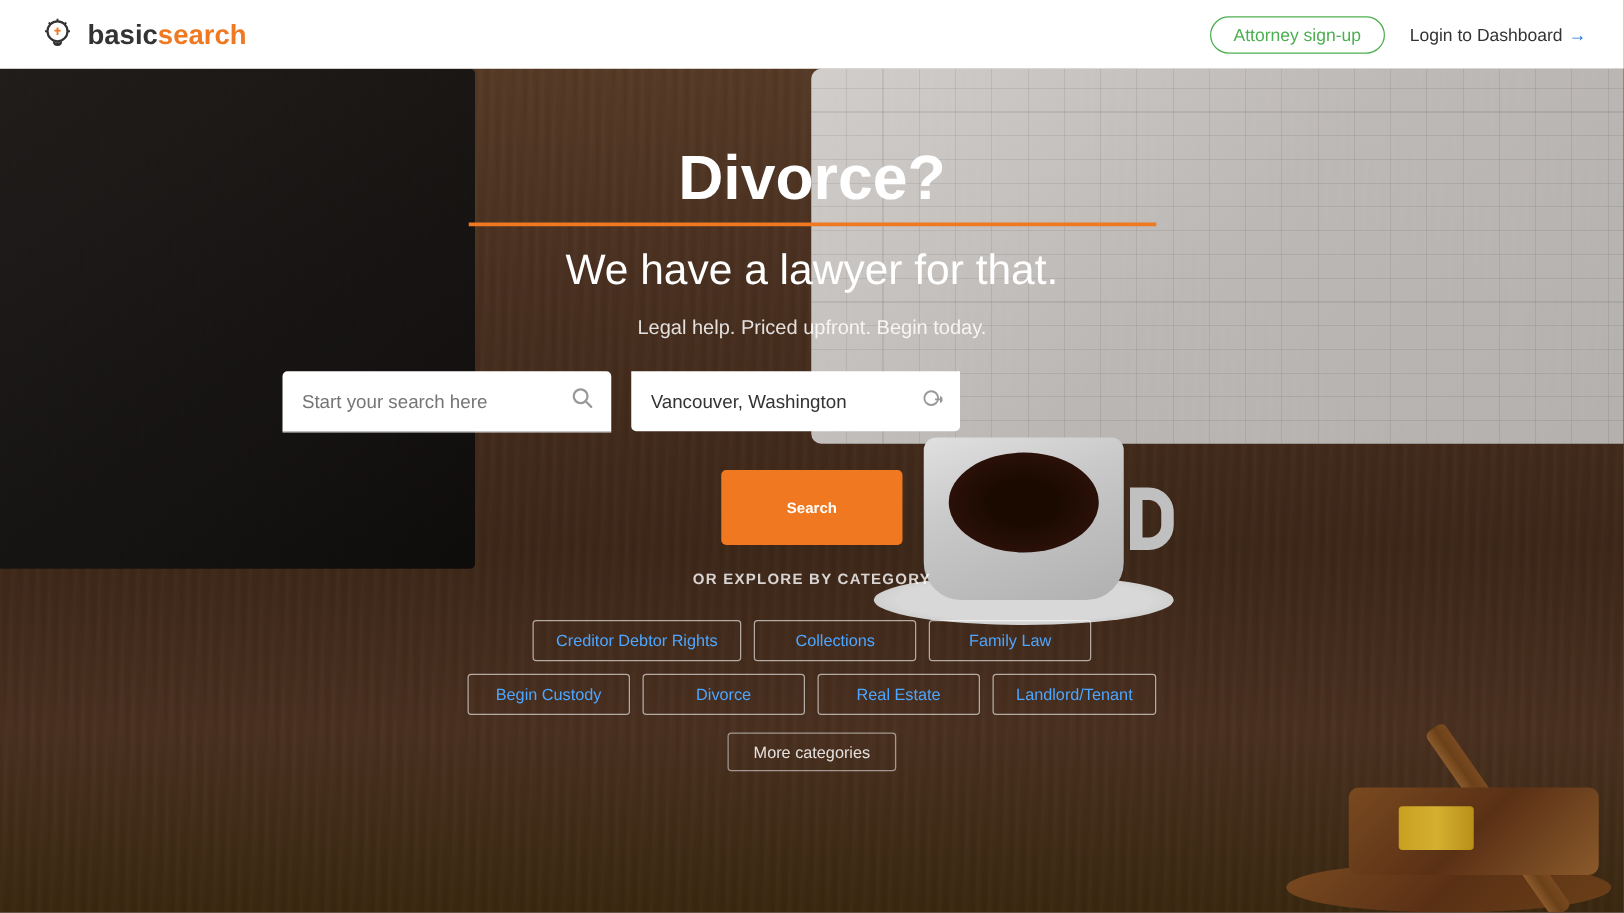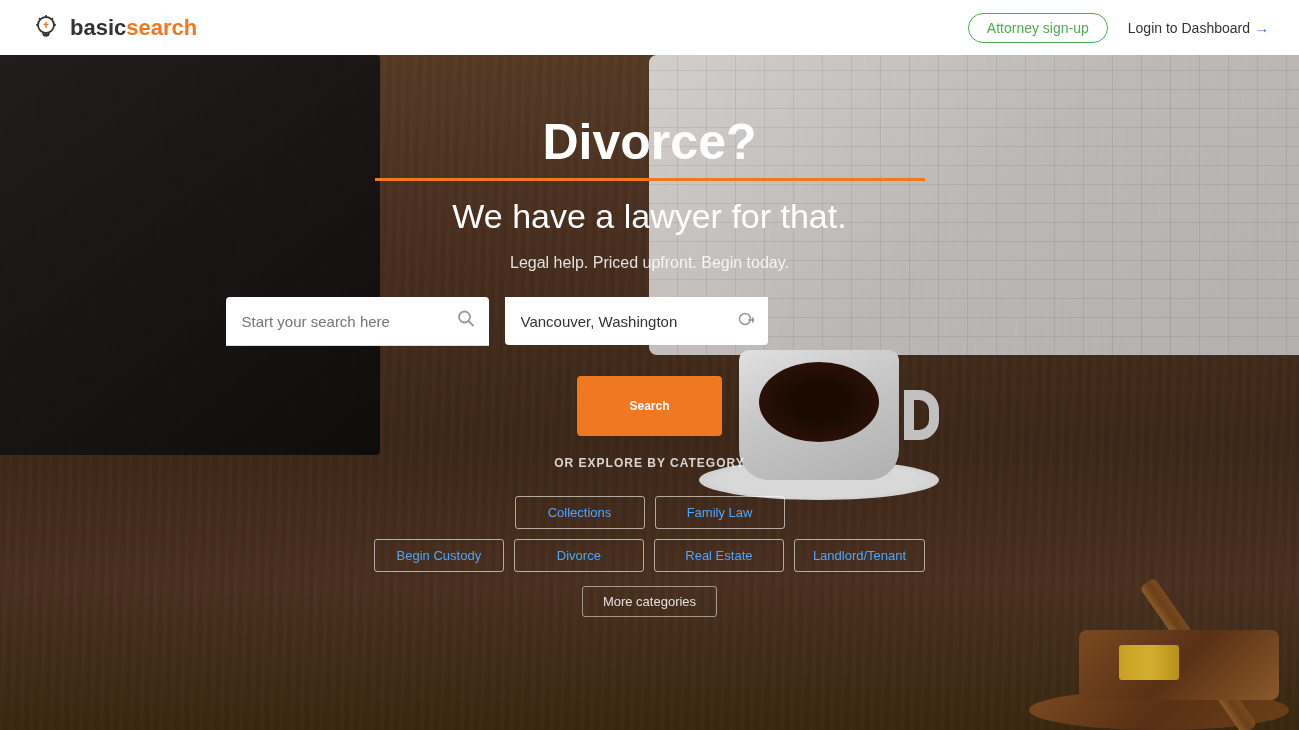--- a/index.html
+++ b/index.html
@@ -439,20 +439,21 @@
         </svg>
       </span>
     </div>
   </div>
 
   <button class="search-btn">Search</button>
 
   <div class="explore-label" style="margin-top:20px;">OR EXPLORE BY CATEGORY</div>
 
   <div class="categories-row">
+    <button class="category-btn">Creditor Debtor Rights</button>
     <button class="category-btn">Collections</button>
     <button class="category-btn">Family Law</button>
   </div>
   <div class="categories-row">
     <button class="category-btn">Begin Custody</button>
     <button class="category-btn">Divorce</button>
     <button class="category-btn">Real Estate</button>
     <button class="category-btn">Landlord/Tenant</button>
   </div>
 

